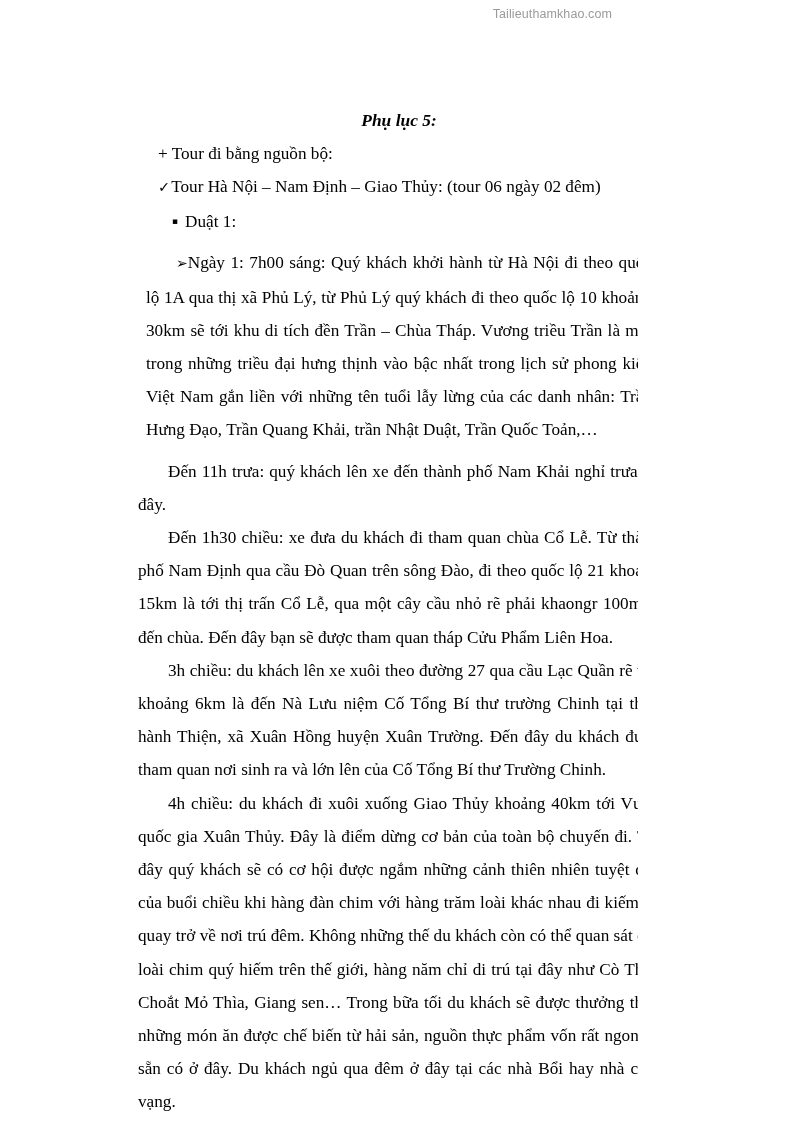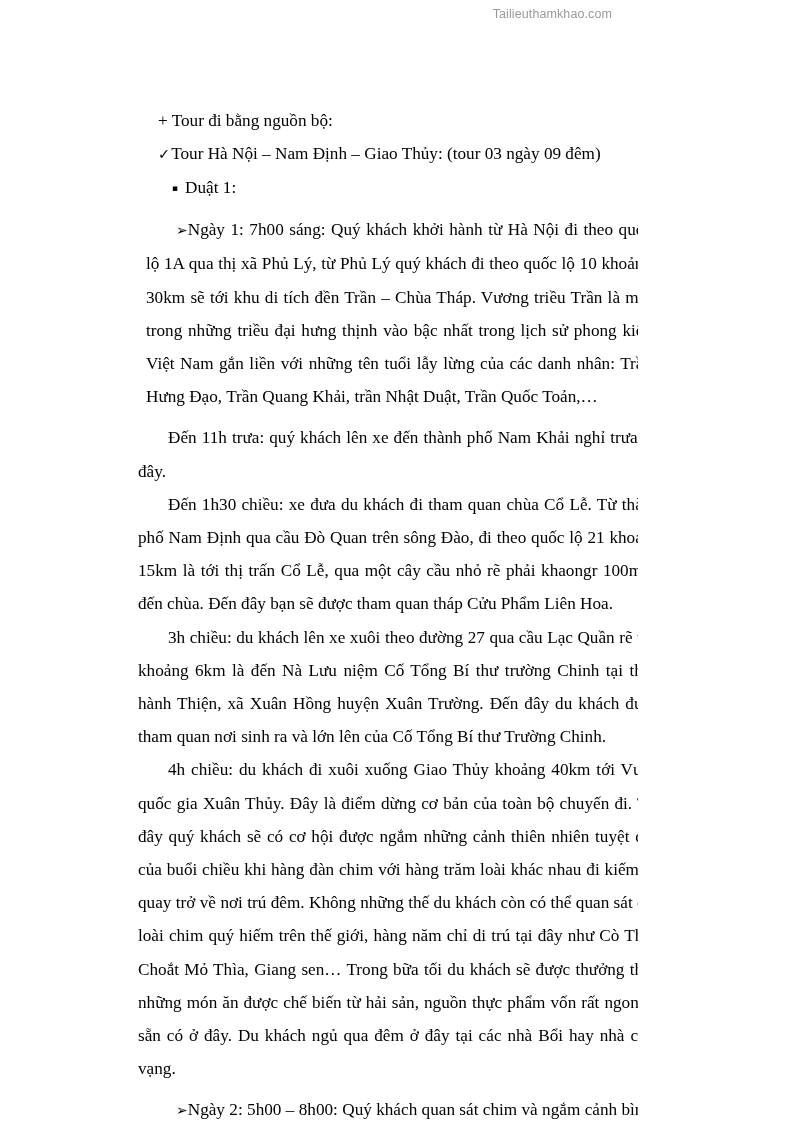--- a/index.html
+++ b/index.html
@@ -98,27 +98,28 @@
 </style>
 </head>
 <body>
 
 <div class="page">
 
   <div class="watermark">Tailieuthamkhao.com</div>
 
   <div class="content">
 
+    <div class="doc-title">Phụ lục 5:</div>
 
     <div class="bullet-line mk-plus">
       <span>+ Tour đi bằng nguồn bộ:</span>
     </div>
 
     <div class="bullet-line mk-check">
-      <span class="marker glyph-check">✓</span><span>Tour Hà Nội – Nam Định – Giao Thủy: (tour 03 ngày 09 đêm)</span>
+      <span class="marker glyph-check">✓</span><span>Tour Hà Nội – Nam Định – Giao Thủy: (tour 06 ngày 02 đêm)</span>
     </div>
 
     <div class="bullet-line mk-square">
       <span class="marker glyph-square">▪</span><span>Duật 1:</span>
     </div>
 
     <p class="hang">
       <span class="marker glyph-arrow mk-arrow">➢</span><span>Ngày 1: 7h00 sáng: Quý khách khởi hành từ Hà Nội đi theo quốc lộ 1A qua thị xã Phủ Lý, từ Phủ Lý quý khách đi theo quốc lộ 10 khoảng 30km sẽ tới khu di tích đền Trần – Chùa Tháp. Vương triều Trần là một trong những triều đại hưng thịnh vào bậc nhất trong lịch sử phong kiến Việt Nam gắn liền với những tên tuổi lẫy lừng của các danh nhân: Trần Hưng Đạo, Trần Quang Khải, trần Nhật Duật, Trần Quốc Toản,…</span>
     </p>
 

